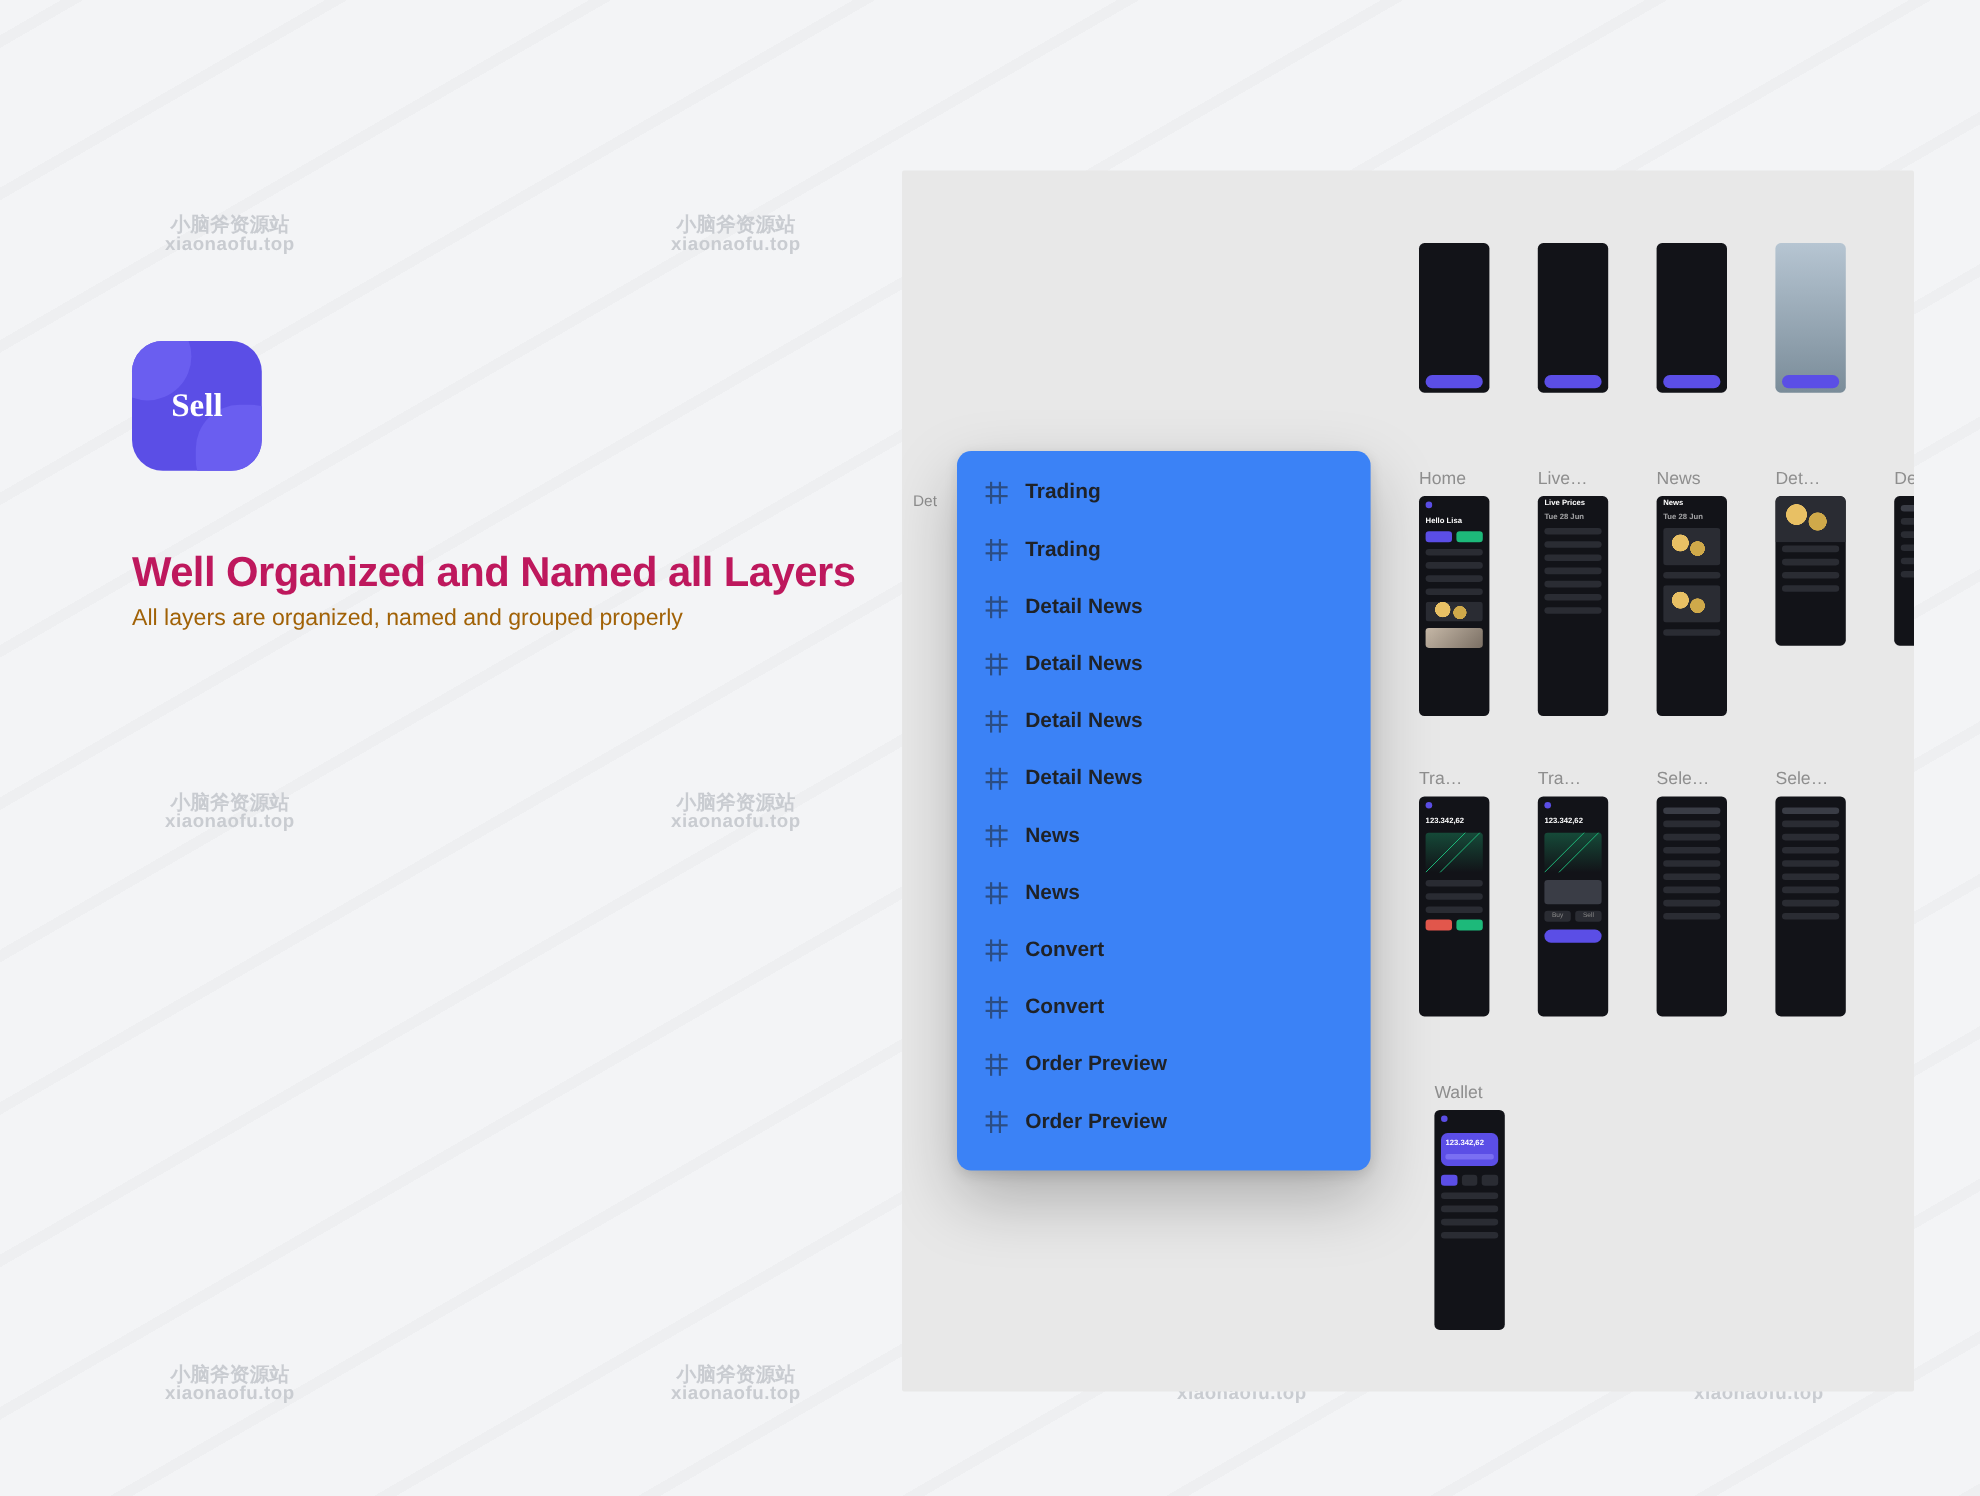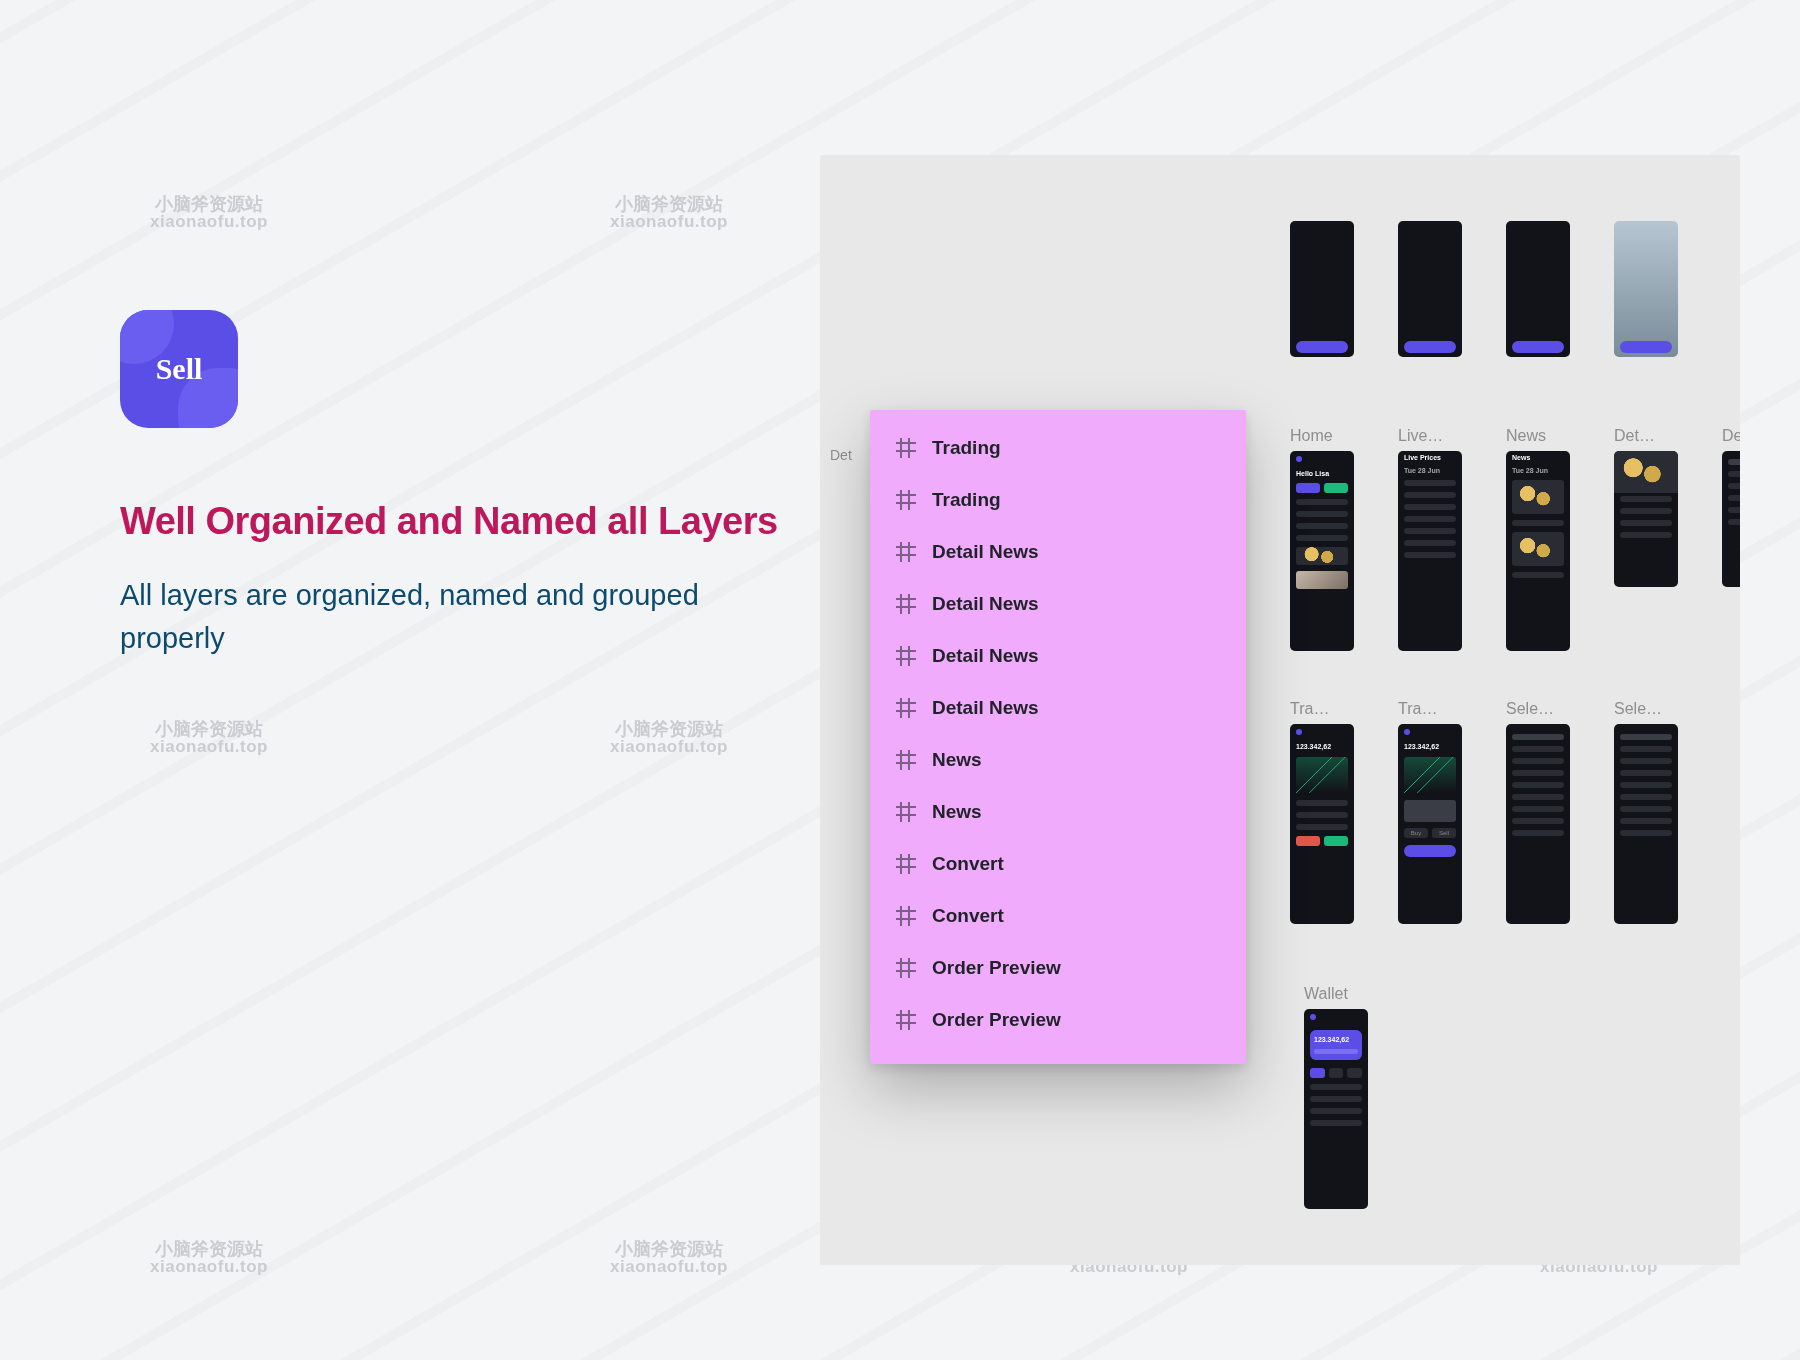--- a/index.html
+++ b/index.html
@@ -35,22 +35,21 @@
   .app-icon::before { width:80px; height:80px; left:-26px; top:-26px; }
   .app-icon::after  { width:90px; height:90px; right:-30px; bottom:-30px; }
   .app-icon span { position: relative; z-index: 2; }
 
   .headline {
     margin-top: 70px;
     font-size: 38px; line-height: 1.25; font-weight: 700; color: #be185d;
     letter-spacing: -.5px;
   }
   .subline {
-    margin-top: 28px;
-    font-size: 29px; color: #0c4a6e; font-weight: 400; line-height: 1.5;
+    font-size: 21px; color: #a16207; font-weight: 400; line-height: 1.5;
   }
 
   
   .canvas {
     position: absolute; right: 60px; top: 155px;
     width: 920px; height: 1110px;
     background: #e8e8e8;
     border-radius: 2px;
     overflow: hidden;
   }
@@ -84,21 +83,21 @@
   .coins { background:radial-gradient(circle at 30% 40%,#e8c064 0 18%,transparent 19%),radial-gradient(circle at 60% 55%,#cfa94a 0 18%,transparent 19%),#2a2c33; }
   .pair { display:flex; gap:4px; margin:3px 6px; }
   .pair .chip { flex:1; height:10px; border-radius:3px; background:#2a2c33; color:#888; font-size:6px; display:flex; align-items:center; justify-content:center; }
   .pair .chip.active { background:#5b4ee6; color:#fff; }
   .wallet-card { margin:5px 6px; background:#5b4ee6; border-radius:6px; padding:6px 4px; }
   .wallet-card .num { margin:0; }
 
   
   .layers {
     position:absolute; left:50px; top:255px;
-    width:376px; background:#f0abfc; border-radius:2px;
+    width:376px; background:#3b82f6; border-radius:13px;
     box-shadow:0 26px 60px rgba(0,0,0,.25), 0 4px 12px rgba(0,0,0,.12);
     padding:12px 0 18px;
   }
   .layer-row {
     display:flex; align-items:center; gap:16px;
     padding:15px 26px; font-size:19px; font-weight:700; color:#1f2227;
   }
   .hash-icon {
     width:20px; height:20px; position:relative; flex:none; opacity:.55;
   }

